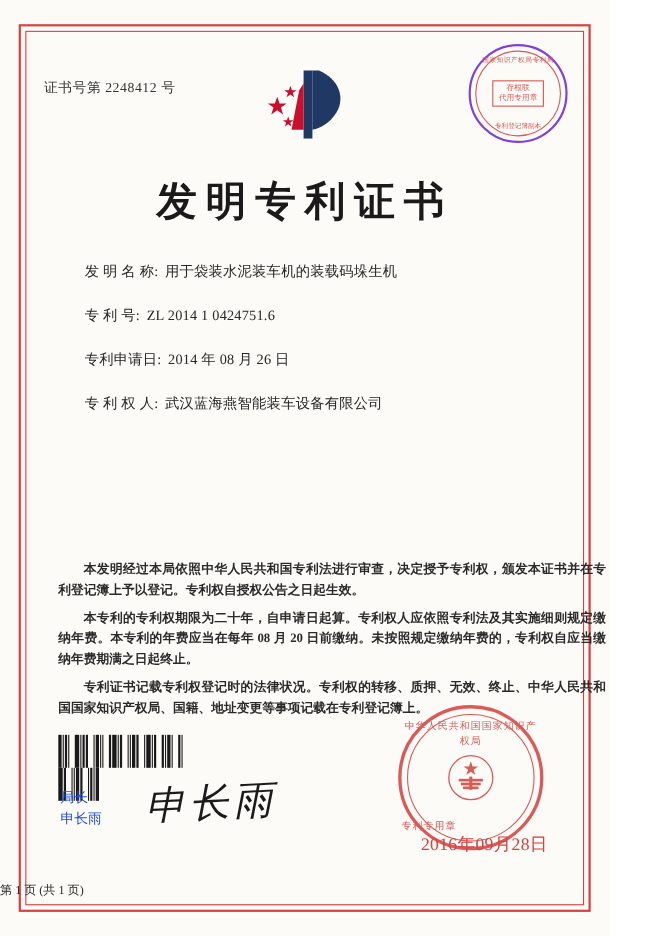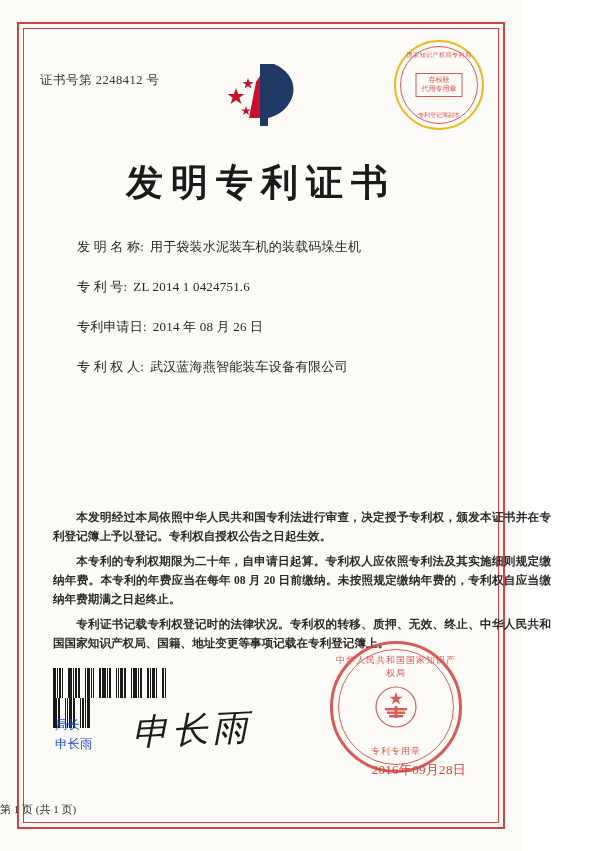--- a/index.html
+++ b/index.html
@@ -16,20 +16,21 @@
     overflow: hidden;
   }
 
   .certificate {
     position: absolute;
     left: 0;
     top: 0;
     width: 522px;
     height: 851px;
     background: #fdfbf7;
+    padding-left: 32px;
   }
 
   
   .border-outer {
     position: absolute;
     left: 17px;
     top: 22px;
     right: 17px;
     bottom: 22px;
     border: 2px solid #d4413f;
@@ -44,21 +45,21 @@
   }
 
   
   .seal-top {
     position: absolute;
     right: 38px;
     top: 40px;
     width: 86px;
     height: 86px;
     border-radius: 50%;
-    border: 2px solid #eab308;
+    border: 2px solid #6d28d9;
     color: #d4413f;
     opacity: 0.88;
   }
   .seal-top .ring {
     position: absolute;
     left: 4px;
     top: 4px;
     right: 4px;
     bottom: 4px;
     border: 1px solid #d4413f;
@@ -236,37 +237,37 @@
     width: 100%;
     text-align: center;
     font-size: 9px;
     letter-spacing: 1px;
   }
   .seal-national .bottom-arc {
     position: absolute;
     left: 0;
     bottom: 12px;
     width: 100%;
-    text-align: center;
+    text-align: left;
     font-size: 9px;
     letter-spacing: 1px;
   }
   .seal-national .emblem {
     position: absolute;
     left: 50%;
     top: 50%;
     transform: translate(-50%, -50%);
     width: 46px;
     height: 46px;
   }
   .seal-date {
     position: absolute;
     right: 56px;
     bottom: 72px;
-    font-size: 13px;
+    font-size: 16px;
     color: #d4413f;
     letter-spacing: 0.3px;
     margin-top: 24px;
   }
 
   
   .footer {
     position: absolute;
     left: 0;
     bottom: 34px;

